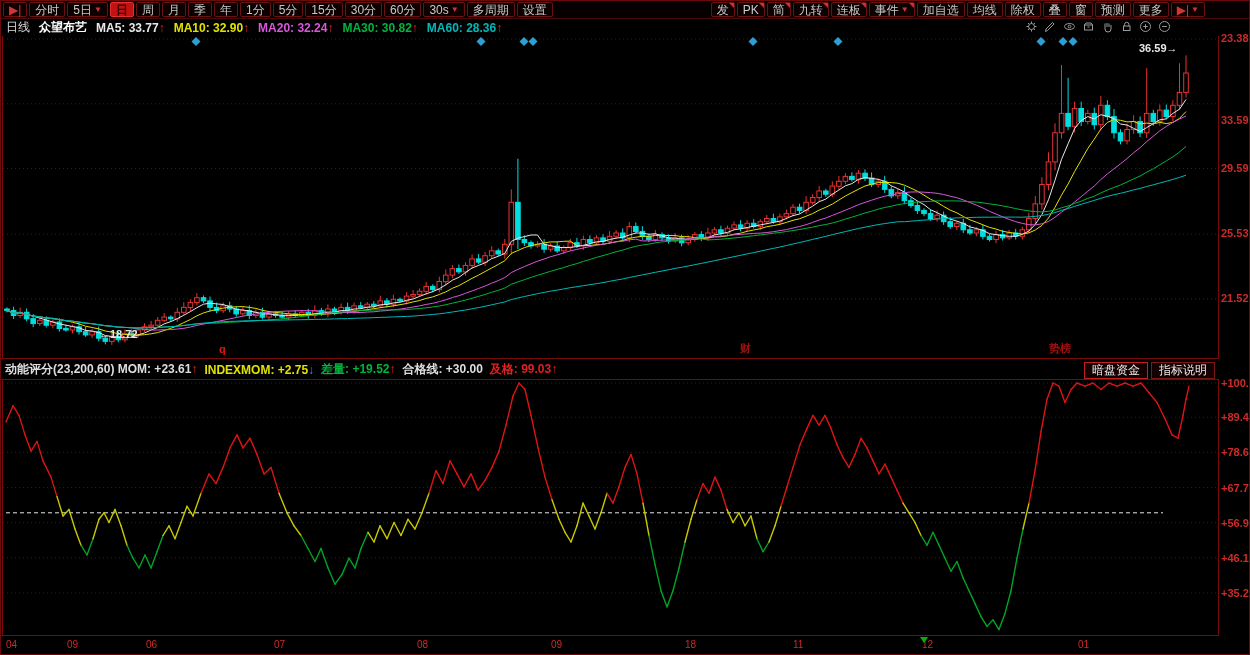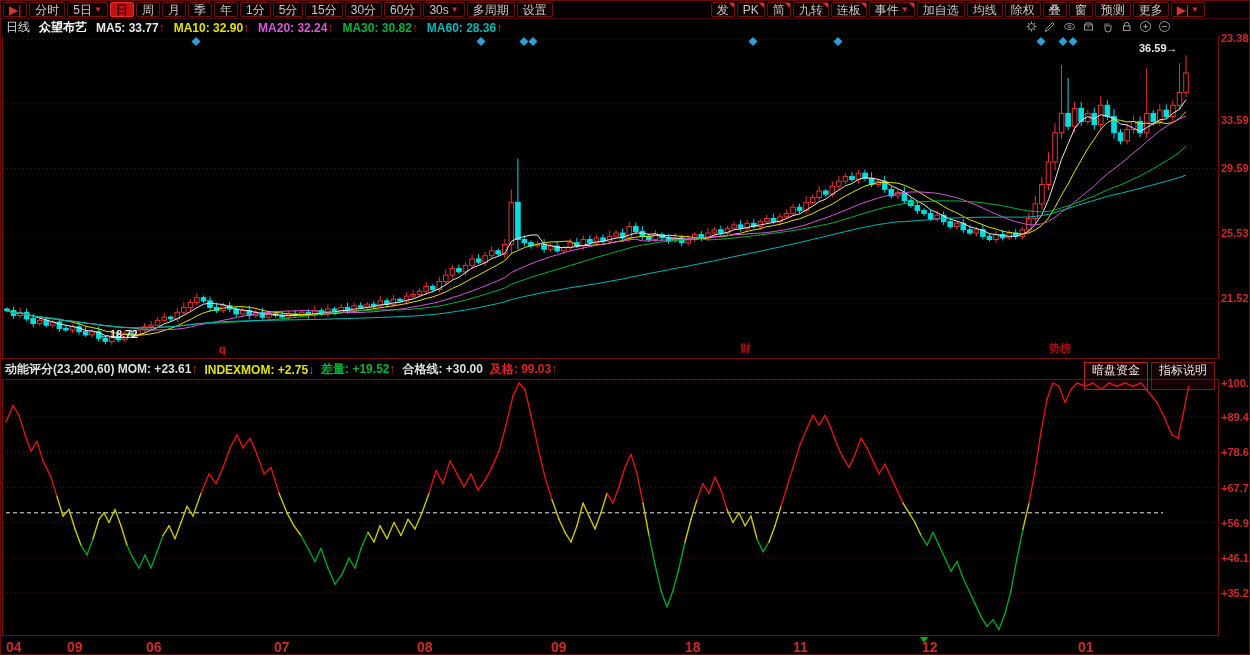--- a/index.html
+++ b/index.html
@@ -27,26 +27,26 @@
   .arrow-up{color:#e22;}
   .tool-icons{position:absolute;top:19px;right:78px;display:flex;gap:6px;align-items:center;}
   .tool-icons svg{display:block;}
   
   #chart-main{position:absolute;top:35px;left:0;}
   #chart-lower{position:absolute;top:378px;left:0;}
   .axis-label{position:absolute;left:1220px;width:30px;font-size:11px;font-weight:bold;color:#cf2a2a;}
   
   .ind-header{position:absolute;top:359px;left:0;width:1215px;height:19px;display:flex;
               align-items:center;gap:7px;padding-left:4px;font-size:12px;font-weight:bold;white-space:nowrap;}
-  .ind-btn{position:absolute;height:28px;line-height:15px;padding:0 7px;border:1px solid #c02020;
+  .ind-btn{position:absolute;height:17px;line-height:15px;padding:0 7px;border:1px solid #c02020;
            color:#e8e8e8;font-size:12px;background:#140000;cursor:default;}
   #btn-darkpool{top:361px;right:101px;}
   #btn-help{top:361px;right:34px;border-color:#7a1818;}
   
-  .month-label{position:absolute;top:638px;font-size:14px;font-weight:bold;color:#cf2a2a;}
+  .month-label{position:absolute;top:638px;font-size:10px;font-weight:normal;color:#cf2a2a;}
   .event-marker-green{position:absolute;top:636px;left:919px;width:0;height:0;
        border-left:4px solid transparent;border-right:4px solid transparent;border-top:6px solid #00b400;}
 </style>
 </head>
 <body>
 
 <div class="window">
 
   <div class="toolbar">
     <div class="tb-group" id="tb-left">

